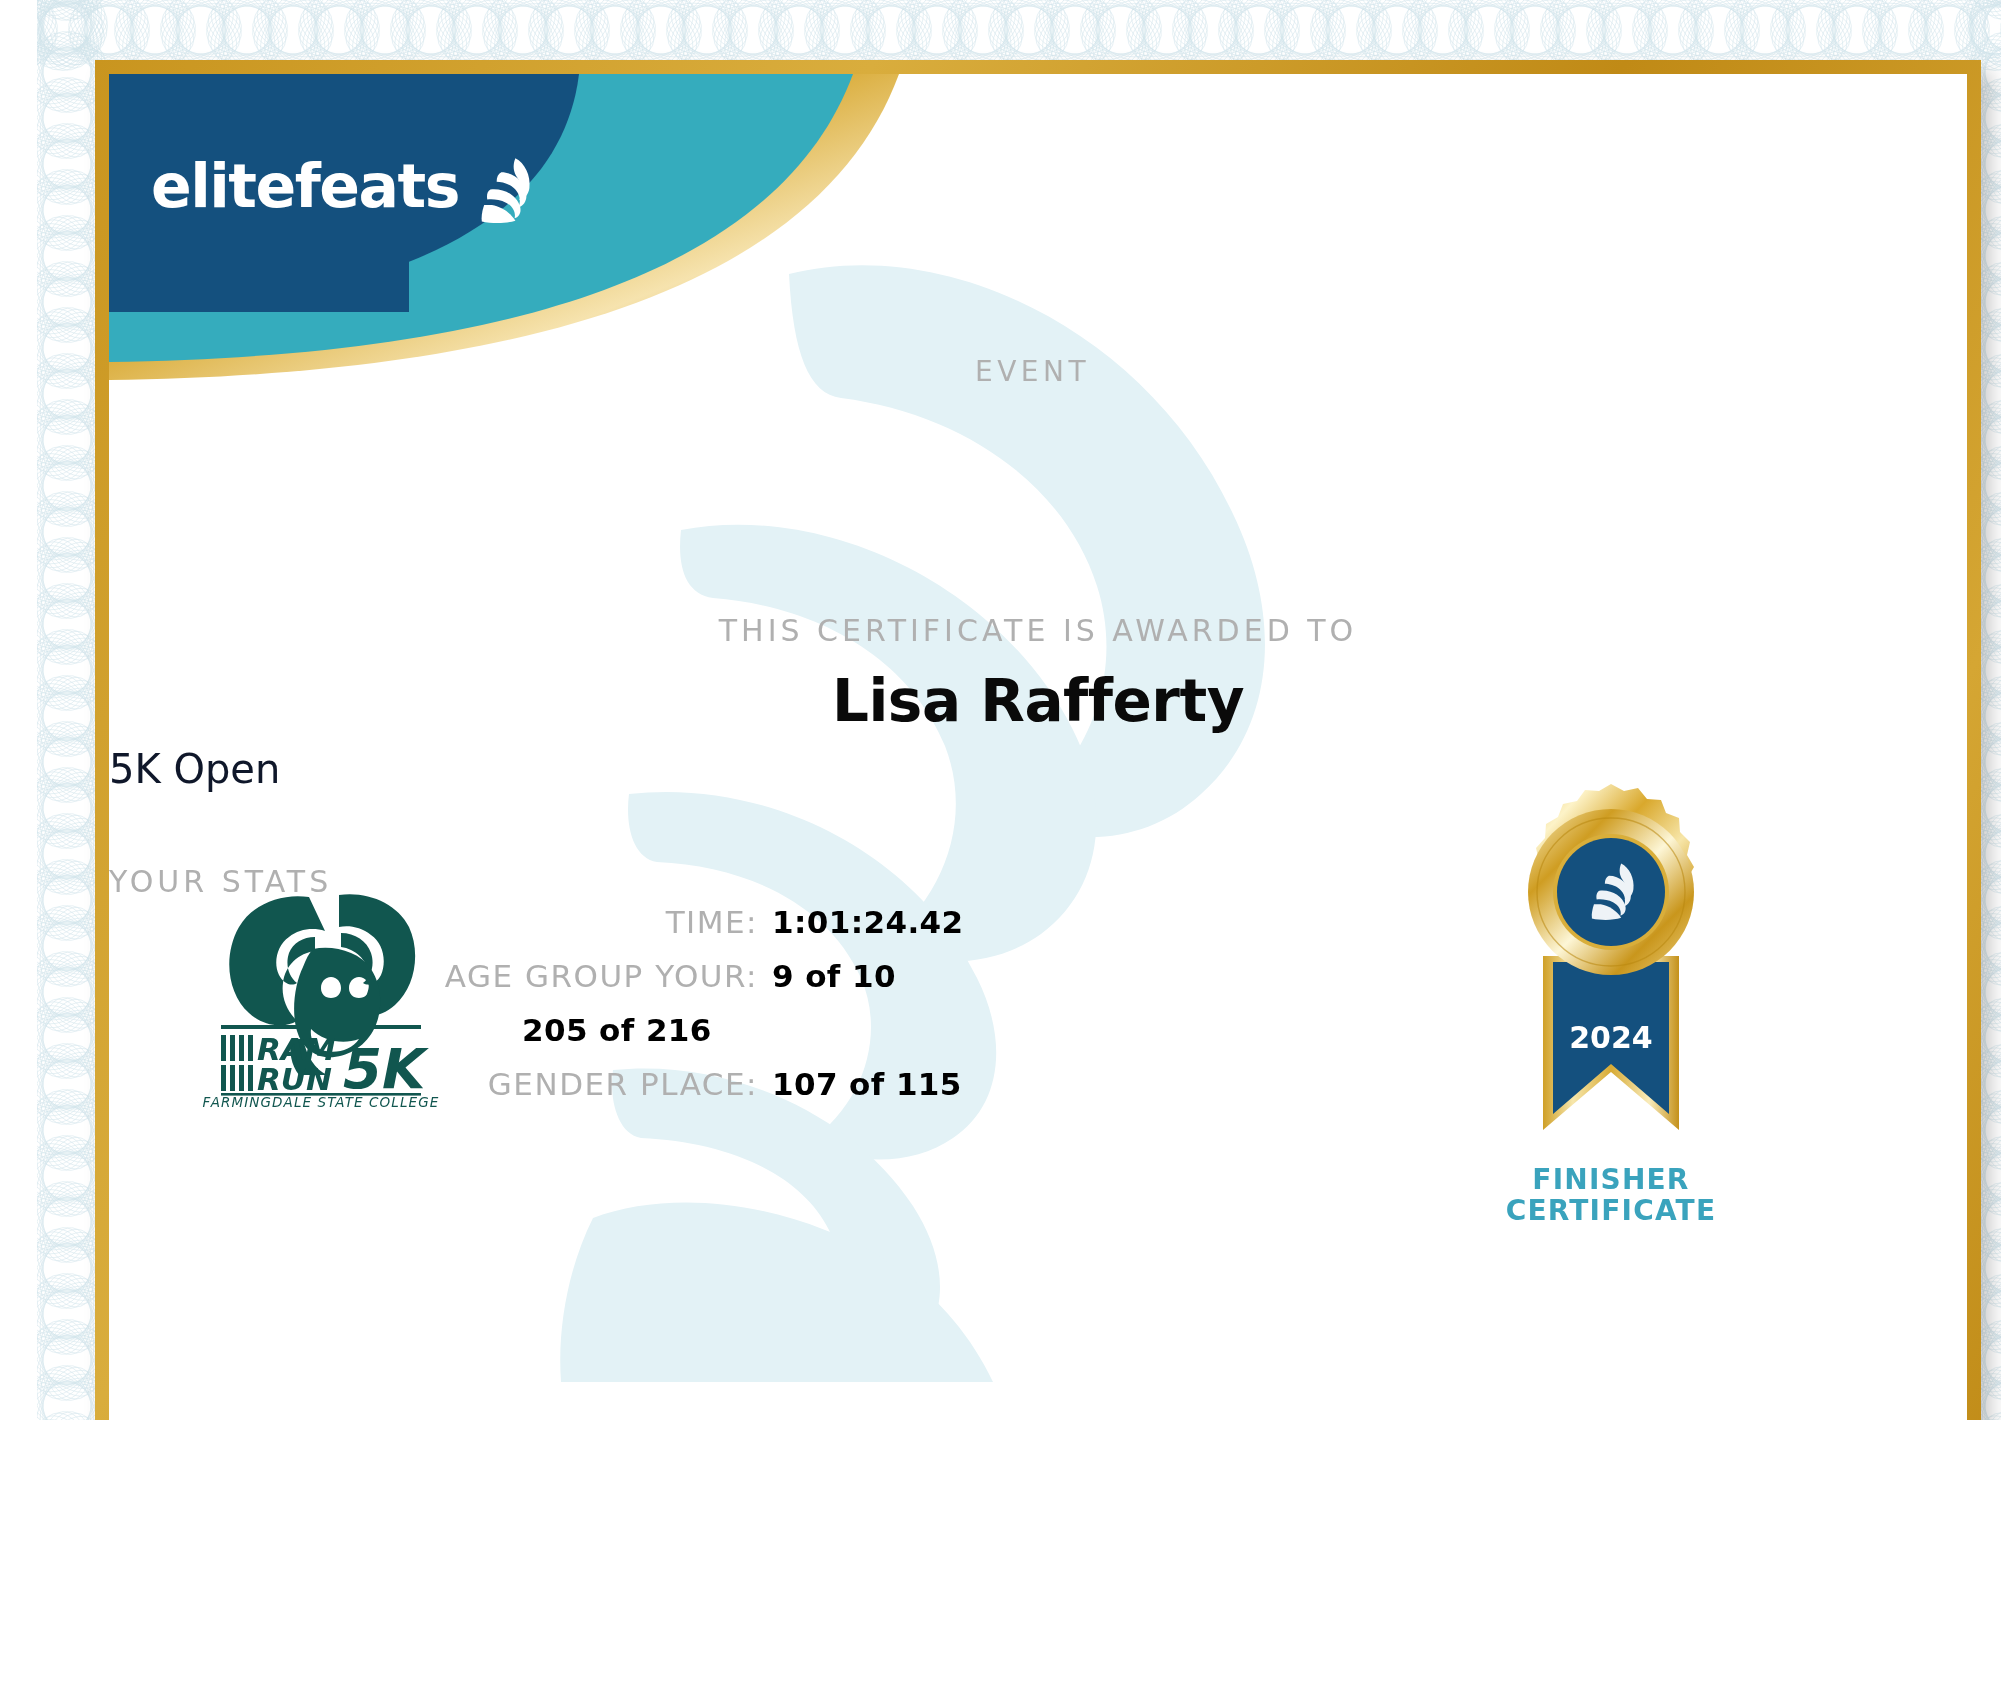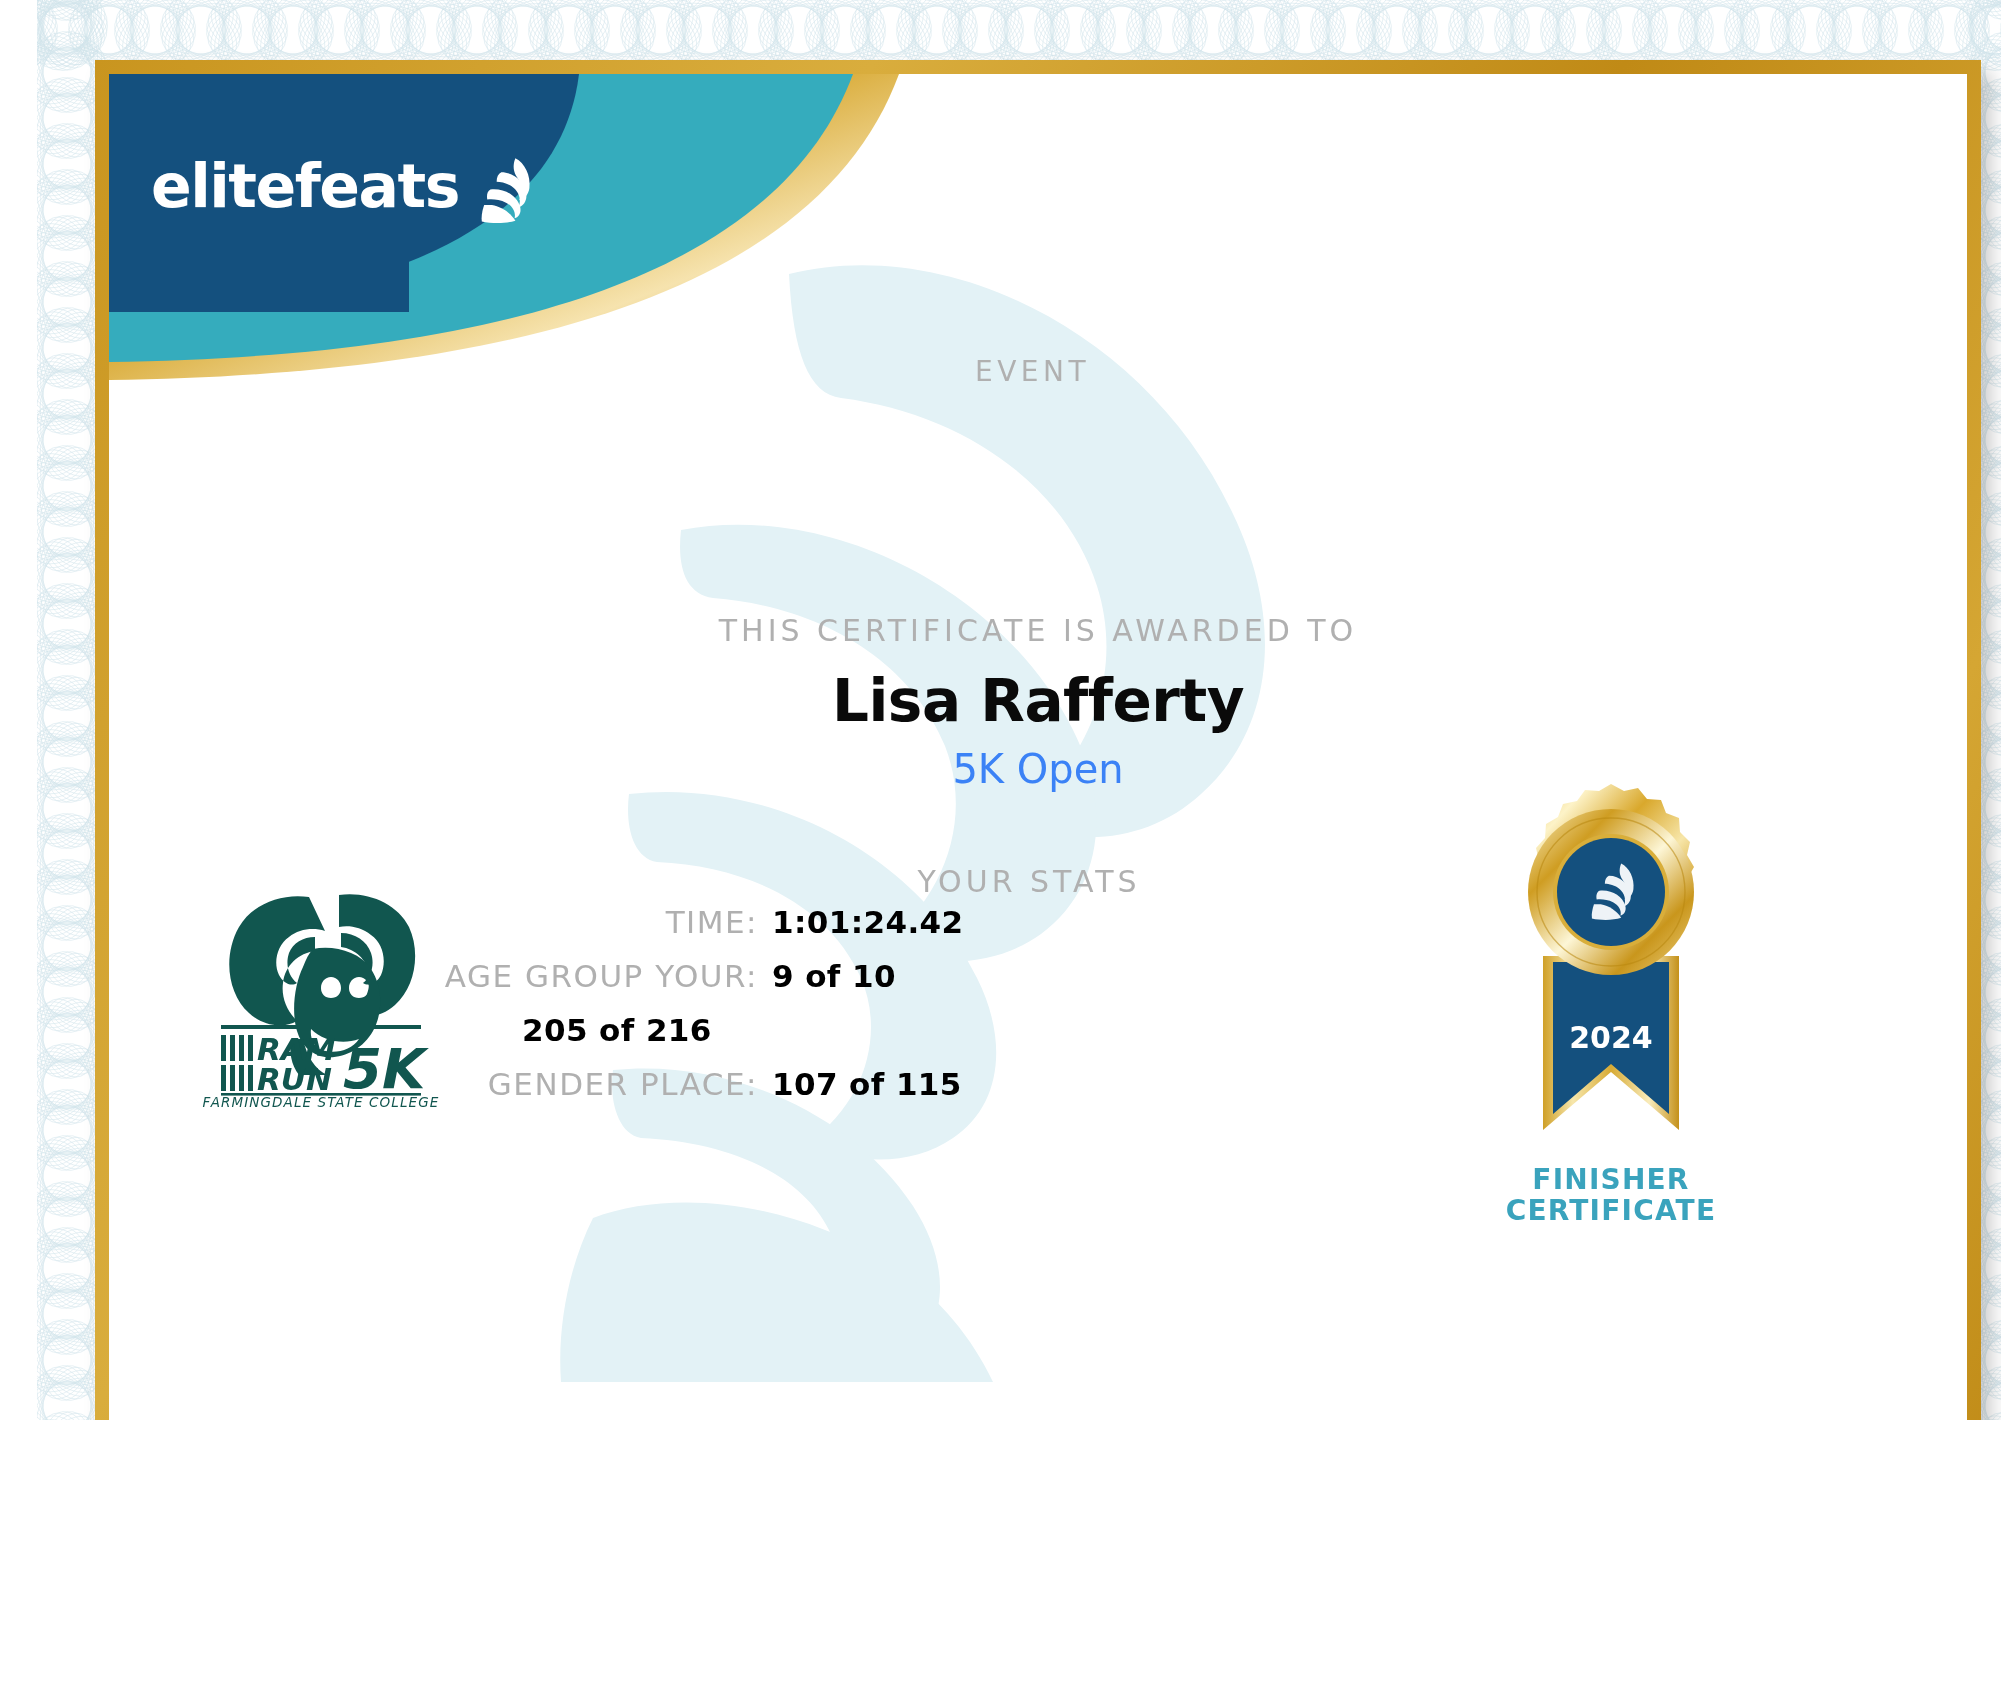--- a/index.html
+++ b/index.html
@@ -77,21 +77,21 @@
     position:absolute;
     color:#b0b0b0;
     font-size:28px;
     letter-spacing:4.5px;
     font-weight:400;
     white-space:nowrap;
     font-family:"DejaVu Sans", sans-serif;
   }
   #event-kicker{ left:0; right:11px; text-align:center; top:281px; }
   #awarded-kicker{ left:0; right:0; text-align:center; top:539px; font-size:30px; letter-spacing:4px;}
-  #stats-kicker{ left:0; right:18px; text-align:center; top:790px; font-size:30px; letter-spacing:4px;}
+  #stats-kicker{ left:0; right:18px; top:790px; font-size:30px; letter-spacing:4px;}
 
   #event-title{
     position:absolute;
     left:0; right:0; top:325px;
     text-align:center;
     color:#0a0a0a;
     font-size:62px;
     font-weight:700;
     letter-spacing:-.5px;
     font-family:"DejaVu Sans", sans-serif;
@@ -102,22 +102,22 @@
     text-align:center;
     color:#0a0a0a;
     font-size:58px;
     font-weight:700;
     letter-spacing:-.5px;
     font-family:"DejaVu Sans", sans-serif;
   }
   #recipient-division{
     position:absolute;
     left:0; right:0; top:672px;
-    text-align:center;
-    color:#3b82f6;
+    text-align:left;
+    color:#0f172a;
     font-size:40px;
     font-weight:400;
     font-family:"DejaVu Sans", sans-serif;
   }
 
   
   #stats-table{
     position:absolute;
     left:0; top:830px;
     width:1158px;

